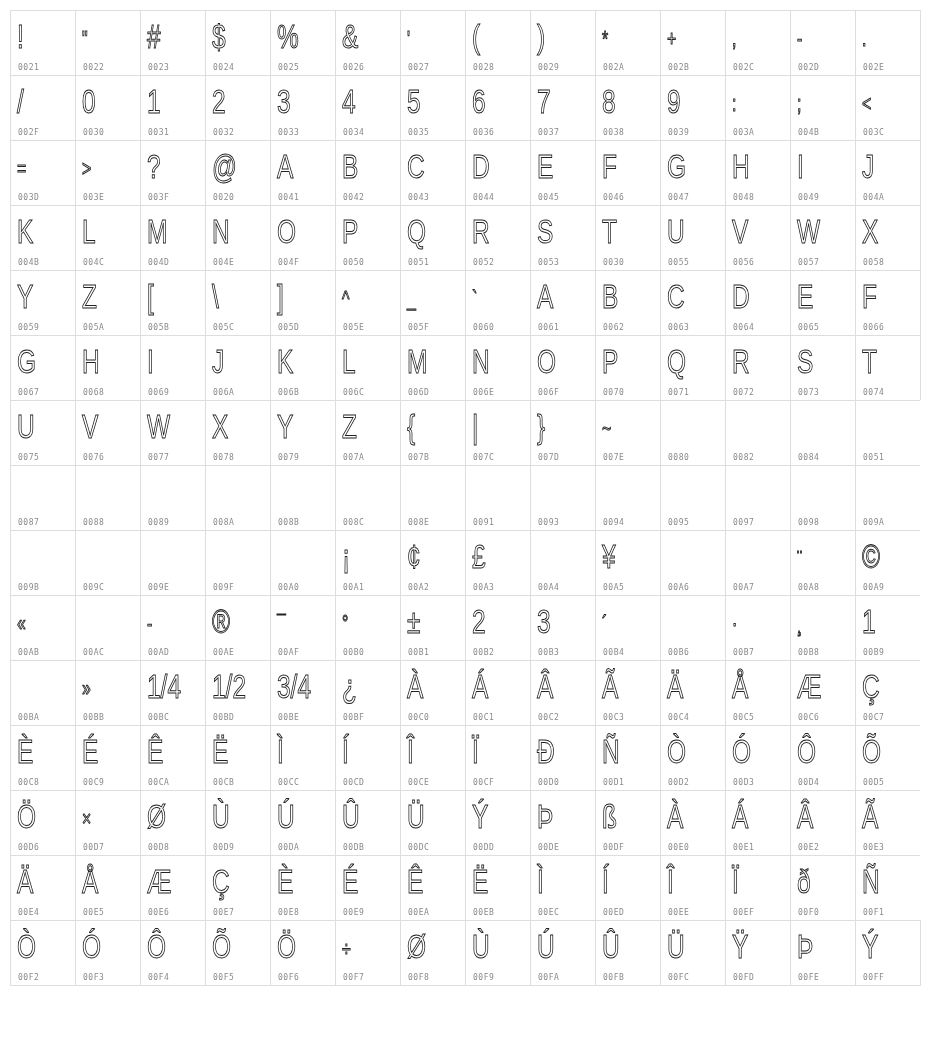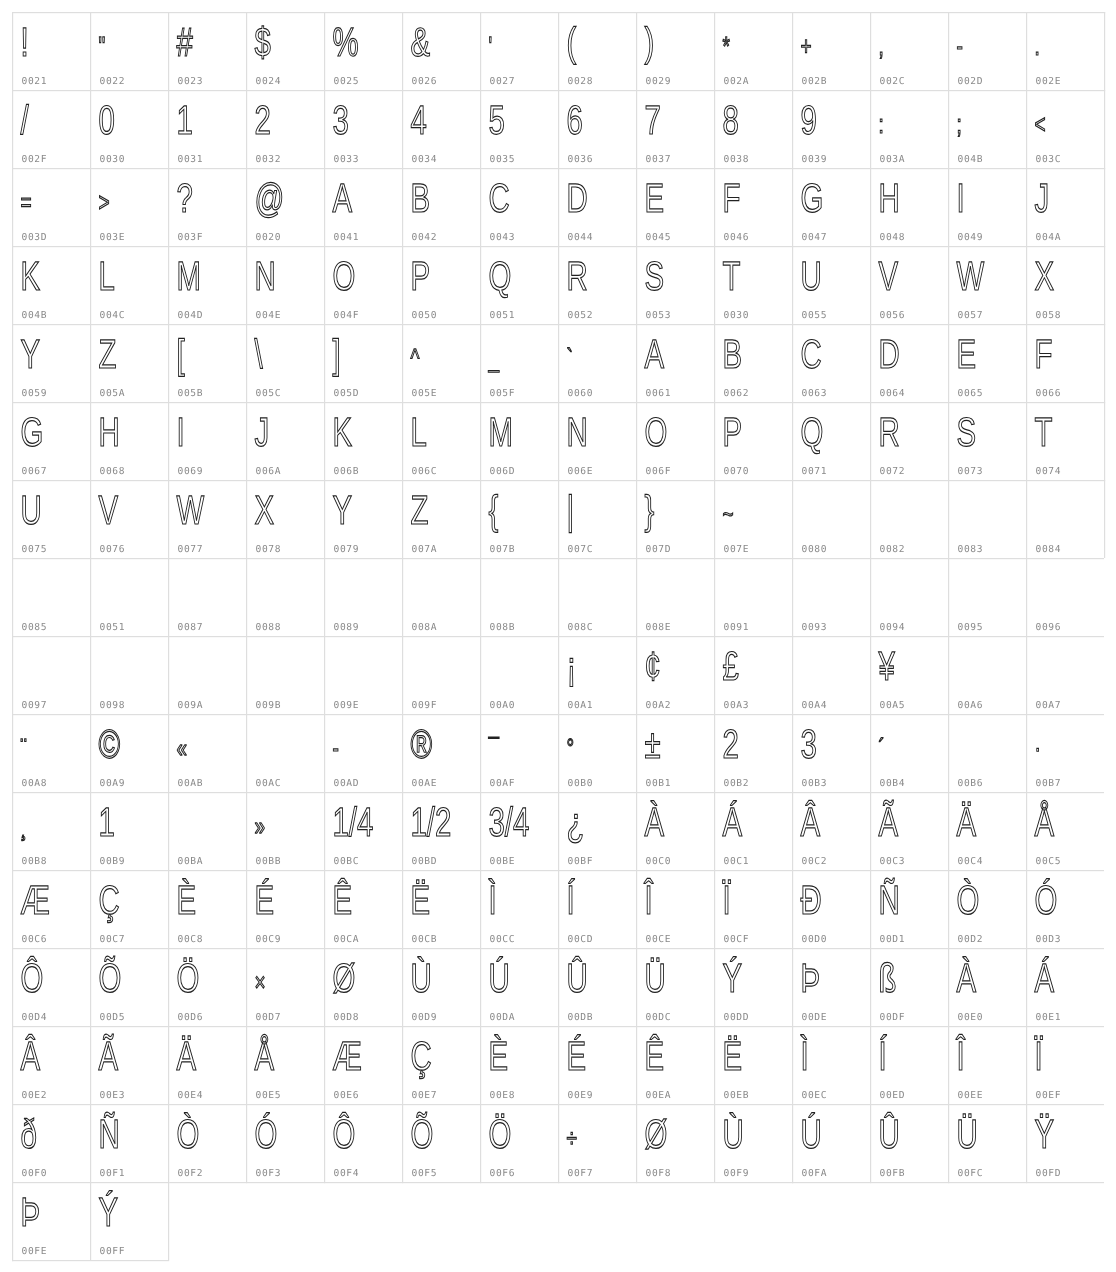--- a/index.html
+++ b/index.html
@@ -418,34 +418,26 @@
       <span class="code">007E</span>
     </div>
     <div class="cell">
       <span class="glyph"></span>
       <span class="code">0080</span>
     </div>
     <div class="cell">
       <span class="glyph"></span>
       <span class="code">0082</span>
     </div>
-    <div class="cell">
-      <span class="glyph"></span>
-      <span class="code">0083</span>
-    </div>
     <div class="cell last-col">
       <span class="glyph"></span>
       <span class="code">0084</span>
     </div>
     <div class="cell">
       <span class="glyph"></span>
-      <span class="code">0085</span>
-    </div>
-    <div class="cell">
-      <span class="glyph"></span>
       <span class="code">0051</span>
     </div>
     <div class="cell">
       <span class="glyph"></span>
       <span class="code">0087</span>
     </div>
     <div class="cell">
       <span class="glyph"></span>
       <span class="code">0088</span>
     </div>
@@ -480,37 +472,37 @@
     <div class="cell">
       <span class="glyph"></span>
       <span class="code">0094</span>
     </div>
     <div class="cell last-col">
       <span class="glyph"></span>
       <span class="code">0095</span>
     </div>
     <div class="cell">
       <span class="glyph"></span>
-      <span class="code">0096</span>
-    </div>
-    <div class="cell">
-      <span class="glyph"></span>
       <span class="code">0097</span>
     </div>
     <div class="cell">
       <span class="glyph"></span>
       <span class="code">0098</span>
     </div>
     <div class="cell">
       <span class="glyph"></span>
       <span class="code">009A</span>
     </div>
     <div class="cell">
       <span class="glyph"></span>
       <span class="code">009B</span>
+    </div>
+    <div class="cell">
+      <span class="glyph"></span>
+      <span class="code">009C</span>
     </div>
     <div class="cell">
       <span class="glyph"></span>
       <span class="code">009E</span>
     </div>
     <div class="cell">
       <span class="glyph"></span>
       <span class="code">009F</span>
     </div>
     <div class="cell">

